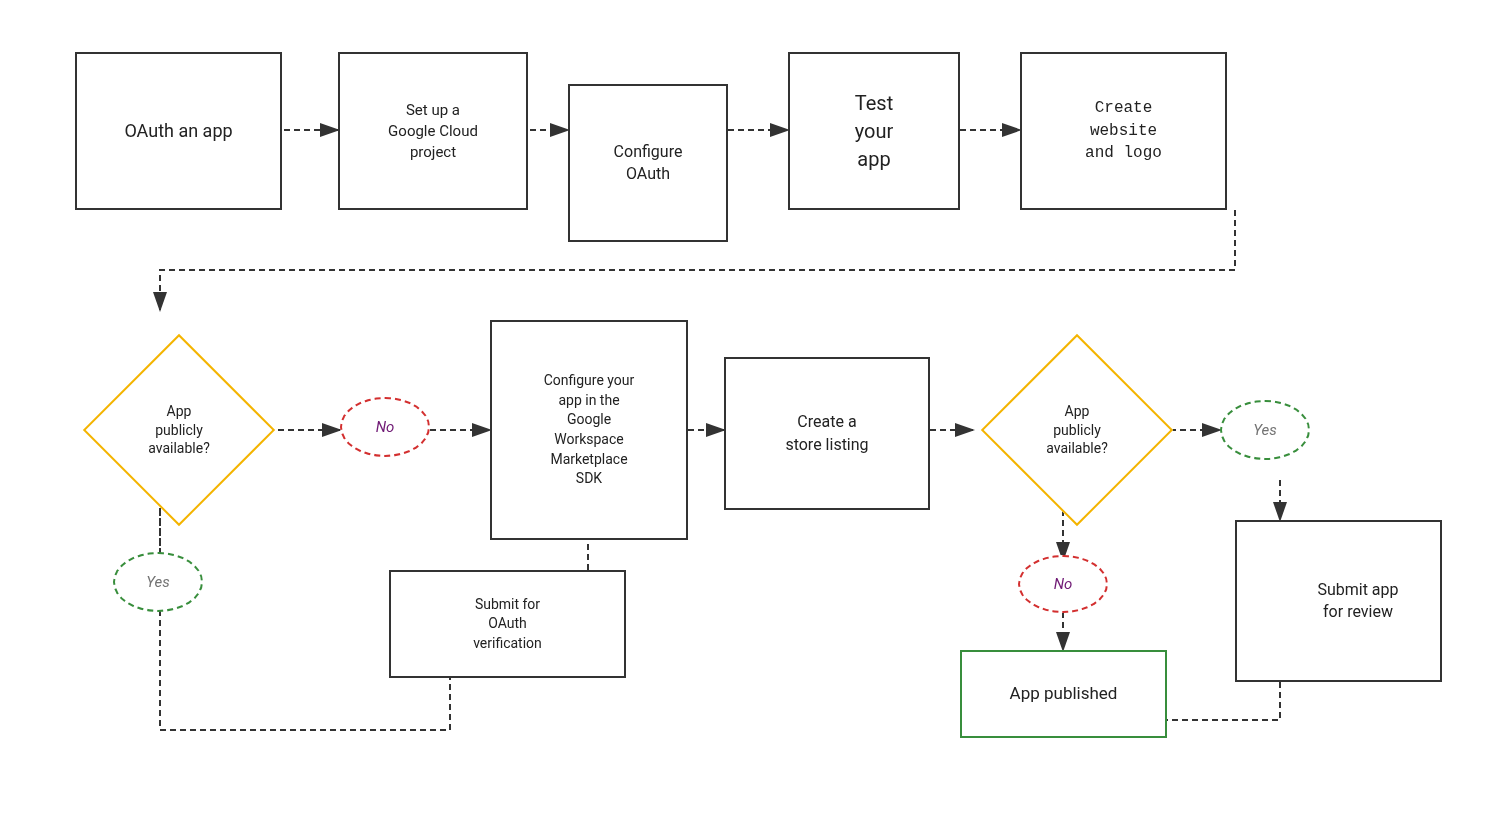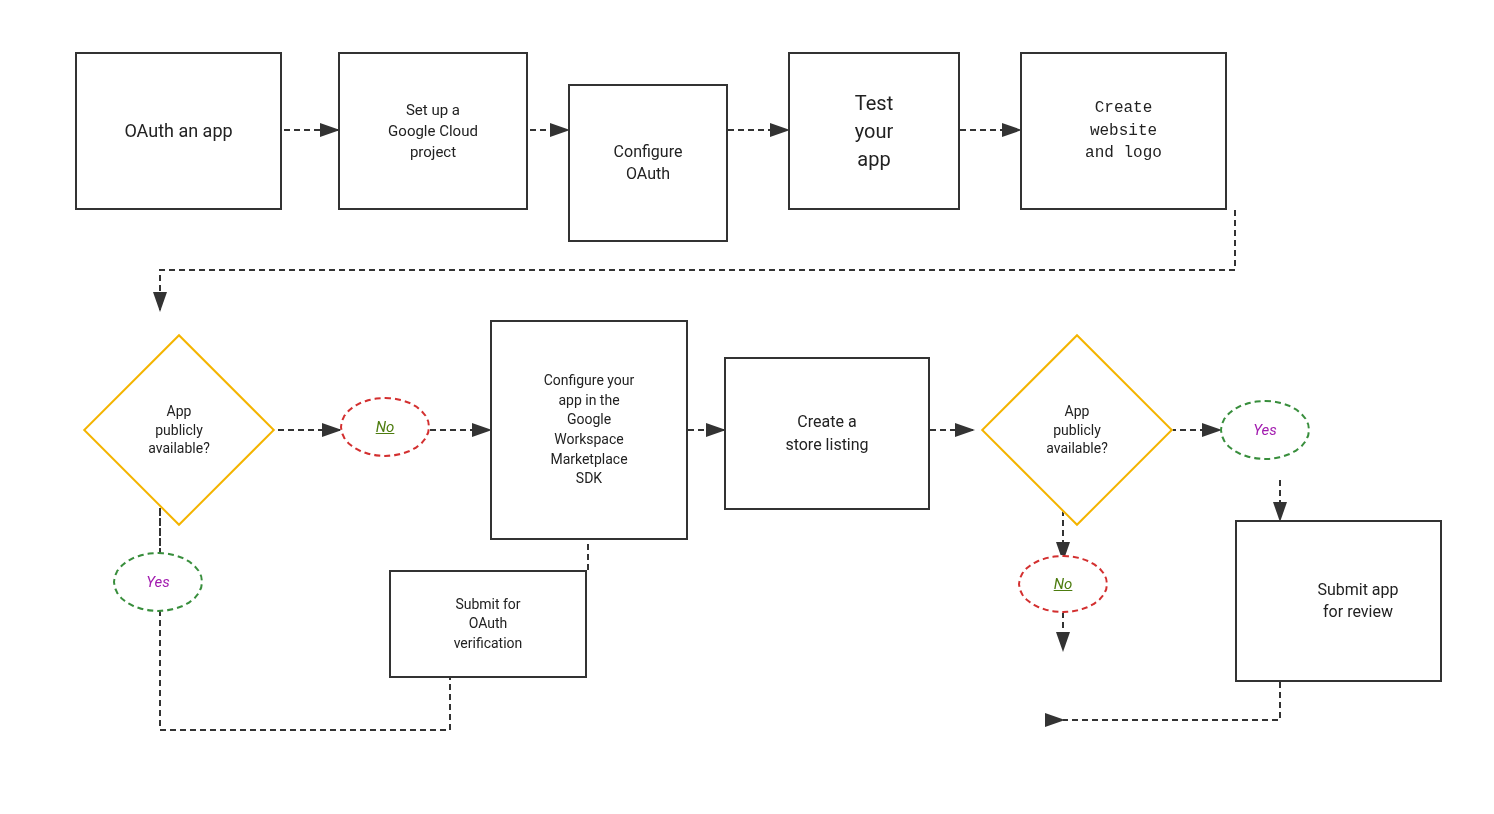--- a/index.html
+++ b/index.html
@@ -54,22 +54,22 @@
     .oval {
       position: absolute;
       border-radius: 50%;
       display: flex;
       align-items: center;
       justify-content: center;
       font-size: 14px;
       background: #fff;
       font-style: italic;
     }
-    .oval-red { border: 2px dashed #d32f2f; color: #4d7c0f; text-decoration: underline; }
-    .oval-green { border: 2px dashed #388e3c; color: #a21caf; }
+    .oval-red { border: 2px dashed #d32f2f; color: #701a75; }
+    .oval-green { border: 2px dashed #388e3c; color: #737373; }
     
     .box-green {
       border: 2.5px solid #388e3c;
     }
     
     .arrows-svg {
       position: absolute;
       top: 0; left: 0;
       width: 1494px;
       height: 814px;
@@ -179,18 +179,21 @@
   </div>
 
   <div class="oval oval-red" style="left:1018px; top:555px; width:90px; height:58px; font-size:15px;">
     <span>No</span>
   </div>
 
   <div class="oval oval-green" style="left:113px; top:552px; width:90px; height:60px; font-size:15px;">
     <span>Yes</span>
   </div>
 
-  <div class="box" style="left:389px; top:570px; width:198px; height:108px; font-size:14px;">
+  <div class="box" style="left:389px; top:570px; width:237px; height:108px; font-size:14px;">
     <span>Submit for<br>OAuth<br>verification</span>
   </div>
 
+  <div class="box box-green" style="left:960px; top:650px; width:207px; height:88px; font-size:17px;">
+    <span>App published</span>
+  </div>
 
 </div>
 
 </body></html>

